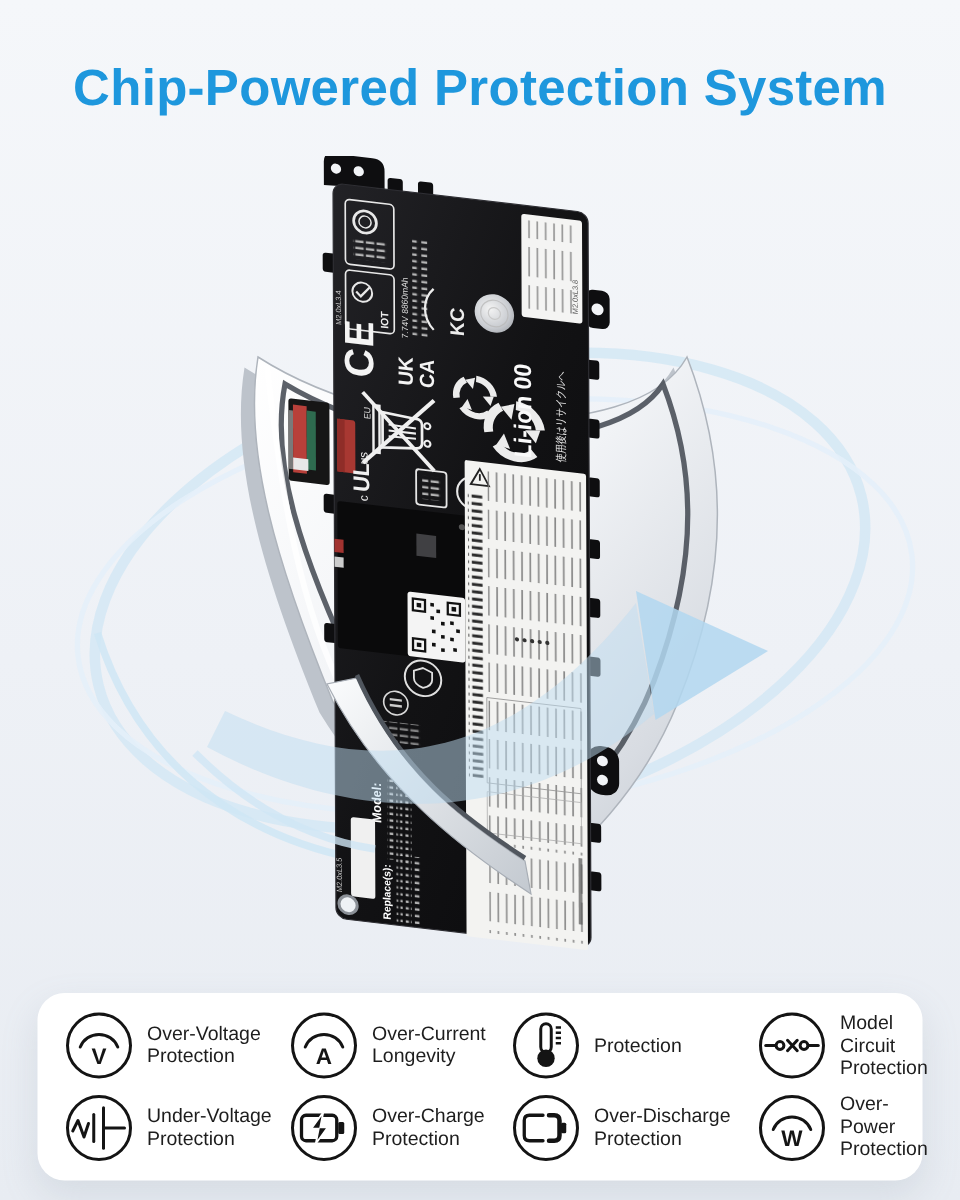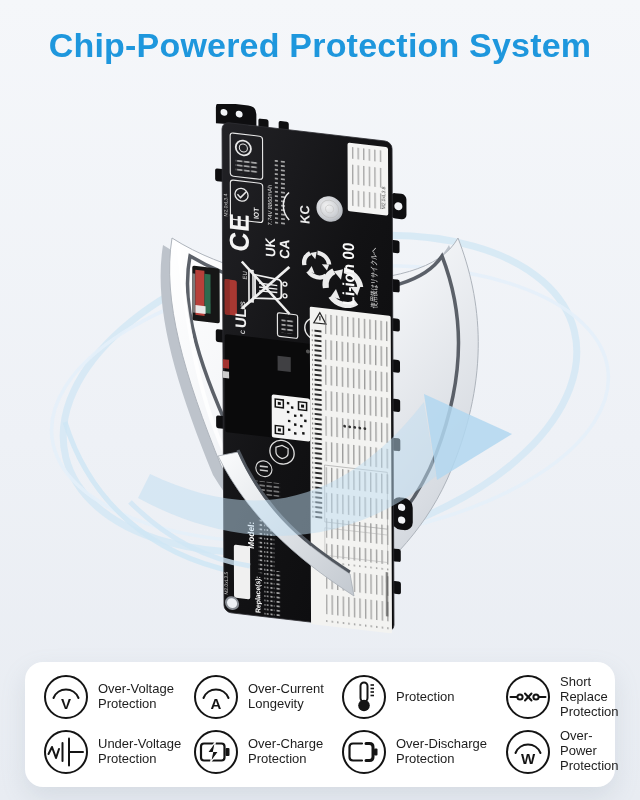--- a/index.html
+++ b/index.html
@@ -2,21 +2,21 @@
 <html><head>
 <meta charset="utf-8">
 <style>
   html,body{margin:0;padding:0;}
   body{
     width:640px;height:800px;overflow:hidden;position:relative;
     background:linear-gradient(180deg,#f5f7fa 0%,#eef1f6 55%,#e8ecf2 100%);
     font-family:"Liberation Sans",sans-serif;
   }
   .header{position:absolute;top:26px;left:0;width:640px;text-align:center;}
-  .title{font-size:34px;font-weight:700;color:#1e97dd;letter-spacing:0.2px;margin:0;}
+  .title{font-size:34px;font-weight:700;color:#1e97dd;letter-spacing:0.2px;margin:14px;}
   .subtitle{font-size:20.5px;font-weight:700;color:#161616;letter-spacing:-0.2px;margin:8px 0 0 0;}
   .hero{position:absolute;top:104px;left:0;width:640px;height:552px;}
   .hero svg{display:block;}
   .feature-card{
     position:absolute;left:25px;top:662px;width:590px;height:125px;
     background:#ffffff;border-radius:18px;
     box-shadow:0 10px 24px rgba(130,142,160,0.18);
     display:grid;grid-template-columns:150px 148px 164px 1fr;
     grid-template-rows:1fr 1fr;align-items:center;
     padding:8px 6px 8px 18px;box-sizing:border-box;
@@ -322,21 +322,21 @@
           <g stroke="#141414" stroke-width="2" fill="none" stroke-linecap="round">
             <line x1="5.5" y1="23" x2="12" y2="23"></line>
             <circle cx="15" cy="23" r="2.6"></circle>
             <line x1="20" y1="19.5" x2="26.5" y2="26.5"></line>
             <line x1="26.5" y1="19.5" x2="20" y2="26.5"></line>
             <circle cx="31" cy="23" r="2.6"></circle>
             <line x1="34" y1="23" x2="40.5" y2="23"></line>
           </g>
         </svg></div>
       <div class="feature-label">
-        <div>Short Replace</div>
+        <div>Model Circuit</div>
         <div>Protection</div>
       </div>
     </div>
     <div class="feature-item">
       <div class="feature-icon"><svg xmlns="http://www.w3.org/2000/svg" viewBox="0 0 46 46">
           <circle cx="23" cy="23" r="21" fill="none" stroke="#141414" stroke-width="2"></circle>
           <g stroke="#141414" stroke-width="2" fill="none" stroke-linecap="round" stroke-linejoin="round">
             <path d="M 5.5 25 L 9 18 L 13 29 L 16 20"></path>
             <line x1="19.5" y1="14" x2="19.5" y2="32"></line>
             <line x1="26" y1="9.5" x2="26" y2="36.5"></line>

